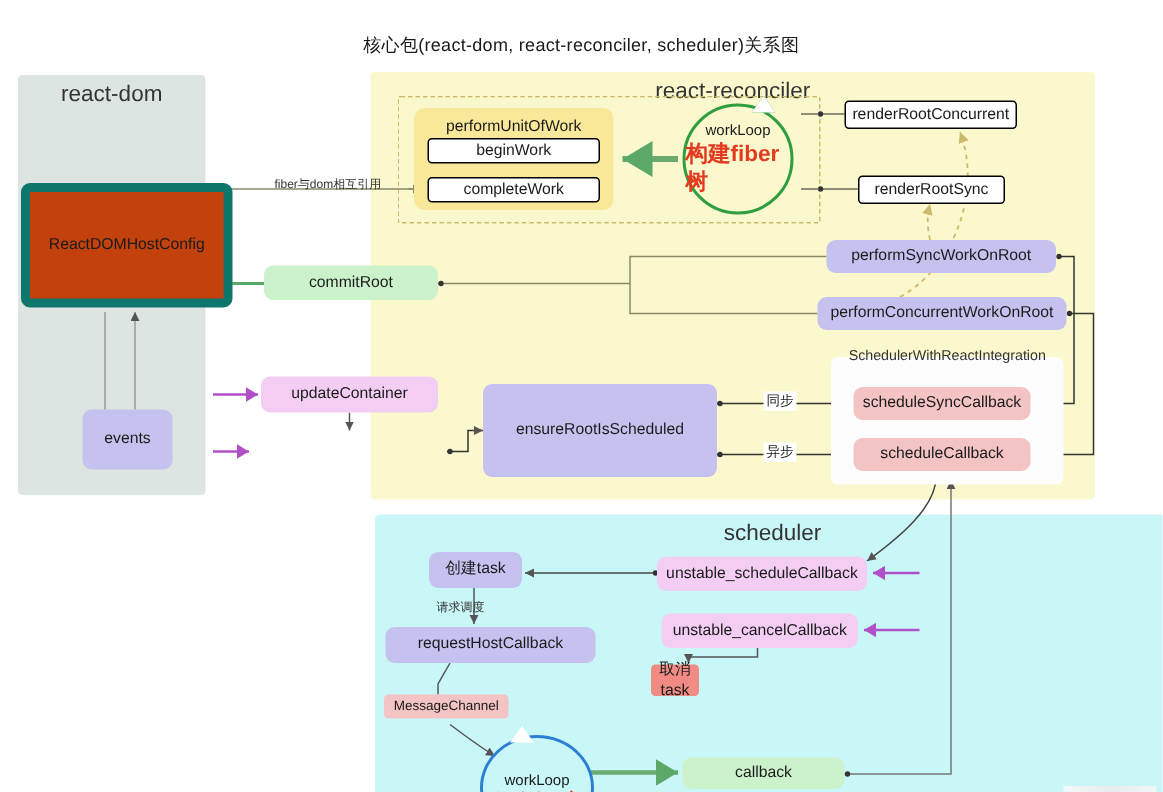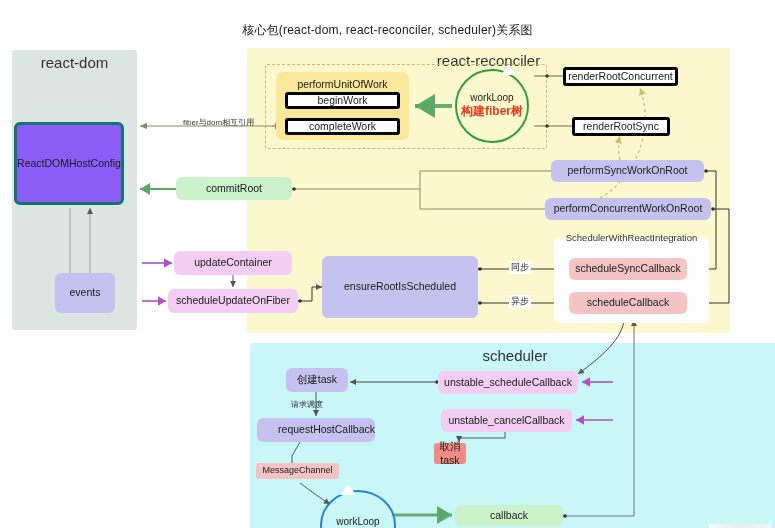--- a/index.html
+++ b/index.html
@@ -34,31 +34,31 @@
   }
 
   .node{
     position:absolute;box-sizing:border-box;
     display:flex;align-items:center;justify-content:center;
     font-size:10.5px;color:#1b1b1b;text-align:center;
     border-radius:6px;line-height:1.25;
   }
   .node.sq{border-radius:3px;}
 
-  .n-white{background:#ffffff;border:3px solid #000000;}
+  .n-white{background:#ffffff;border:1px solid #000000;}
   .n-purple{background:#c6c2f0;}
   .n-pink{background:#f3cdf3;}
   .n-salmon{background:#f4c3c3;}
   .n-red{background:#f08c84;}
   .n-green{background:#ccf2cc;}
   .n-yellowbox{background:#fae89a;border-radius:7px;}
   .n-lavender{background:#c6c2f0;}
   .n-whitegroup{background:#fdfdfd;border-radius:5px;}
 
-  #reactdomhostconfig{left:14px;top:104px;width:110px;height:83px;background:#8b5cf6;border:3px solid #0f766e;}
+  #reactdomhostconfig{left:14px;top:104px;width:141px;height:83px;background:#c2410c;border:6px solid #0f766e;}
   #events{left:55px;top:255px;width:60px;height:40px;}
 
   #performunitofwork{left:276px;top:54px;width:133px;height:68px;
     flex-direction:column;align-items:center;justify-content:flex-start;padding-top:6px;}
   #performunitofwork .puw-title{font-size:10.5px;color:#1b1b1b;margin-bottom:4px;}
   #beginwork{position:absolute;left:285px;top:74px;width:115px;height:17px;}
   #completework{position:absolute;left:285px;top:100px;width:115px;height:17px;}
 
   #renderrootconcurrent{left:563px;top:49px;width:115px;height:19px;}
   #renderrootsync{left:572px;top:99px;width:98px;height:19px;}
@@ -69,35 +69,35 @@
   #swri-label{position:absolute;left:554px;top:214px;width:155px;text-align:center;font-size:9.5px;color:#333;}
   #schedulesynccallback{left:569px;top:240px;width:118px;height:22px;}
   #schedulecallback{left:569px;top:274px;width:118px;height:22px;}
 
   #commitroot{left:176px;top:159px;width:116px;height:23px;}
   #updatecontainer{left:174px;top:233px;width:118px;height:24px;}
   #scheduleupdateonfiber{left:168px;top:271px;width:130px;height:24px;}
   #ensurerootisscheduled{left:322px;top:238px;width:156px;height:62px;}
 
   #createtask{left:286px;top:350px;width:62px;height:24px;}
-  #requesthostcallback{left:257px;top:400px;width:118px;height:24px;justify-content:flex-end;}
+  #requesthostcallback{left:257px;top:400px;width:140px;height:24px;}
   #messagechannel{left:256px;top:445px;width:83px;height:16px;font-size:9px;}
   #unstableschedulecallback{left:438px;top:353px;width:140px;height:23px;}
   #unstablecancelcallback{left:441px;top:391px;width:131px;height:23px;}
   #canceltask{left:434px;top:425px;width:32px;height:21px;}
   #callback{left:455px;top:487px;width:108px;height:21px;}
 
   .loop{
     position:absolute;border-radius:50%;
     display:flex;flex-direction:column;align-items:center;justify-content:center;
   }
   #workloop-fiber{left:455px;top:51px;width:70px;height:70px;border:2.5px solid #2e9e3e;}
   #workloop-task{left:320px;top:472px;width:72px;height:66px;border:2.5px solid #2b7fd4;}
   .loop .lp1{font-size:10px;color:#1b1b1b;}
-  .loop .lp2{font-size:12px;color:#e23b20;font-weight:bold;}
+  .loop .lp2{font-size:15px;color:#e23b20;font-weight:bold;}
   #workloop-task .lp1{margin-top:10px;}
 
   .loop-head{position:absolute;width:0;height:0;}
   #loop-head-fiber{left:501px;top:46px;
     border-left:8px solid transparent;border-right:8px solid transparent;
     border-bottom:11px solid #ffffff;
     filter:drop-shadow(0 0 0 #2e9e3e);
   }
   #loop-head-task{left:340px;top:466px;
     border-left:8px solid transparent;border-right:8px solid transparent;
@@ -277,23 +277,20 @@
   <div class="node n-salmon" id="schedulecallback">
     <span>scheduleCallback</span>
   </div>
 
   <div class="node n-pink" id="updatecontainer">
     <span>updateContainer</span>
   </div>
   <div class="node n-green" id="commitroot">
     <span>commitRoot</span>
   </div>
-  <div class="node n-pink" id="scheduleupdateonfiber">
-    <span>scheduleUpdateOnFiber</span>
-  </div>
   <div class="node n-lavender" id="ensurerootisscheduled">
     <span>ensureRootIsScheduled</span>
   </div>
 
   <div class="node n-lavender" id="createtask">
     <span>创建task</span>
   </div>
   <div class="node n-lavender" id="requesthostcallback">
     <span>requestHostCallback</span>
   </div>

